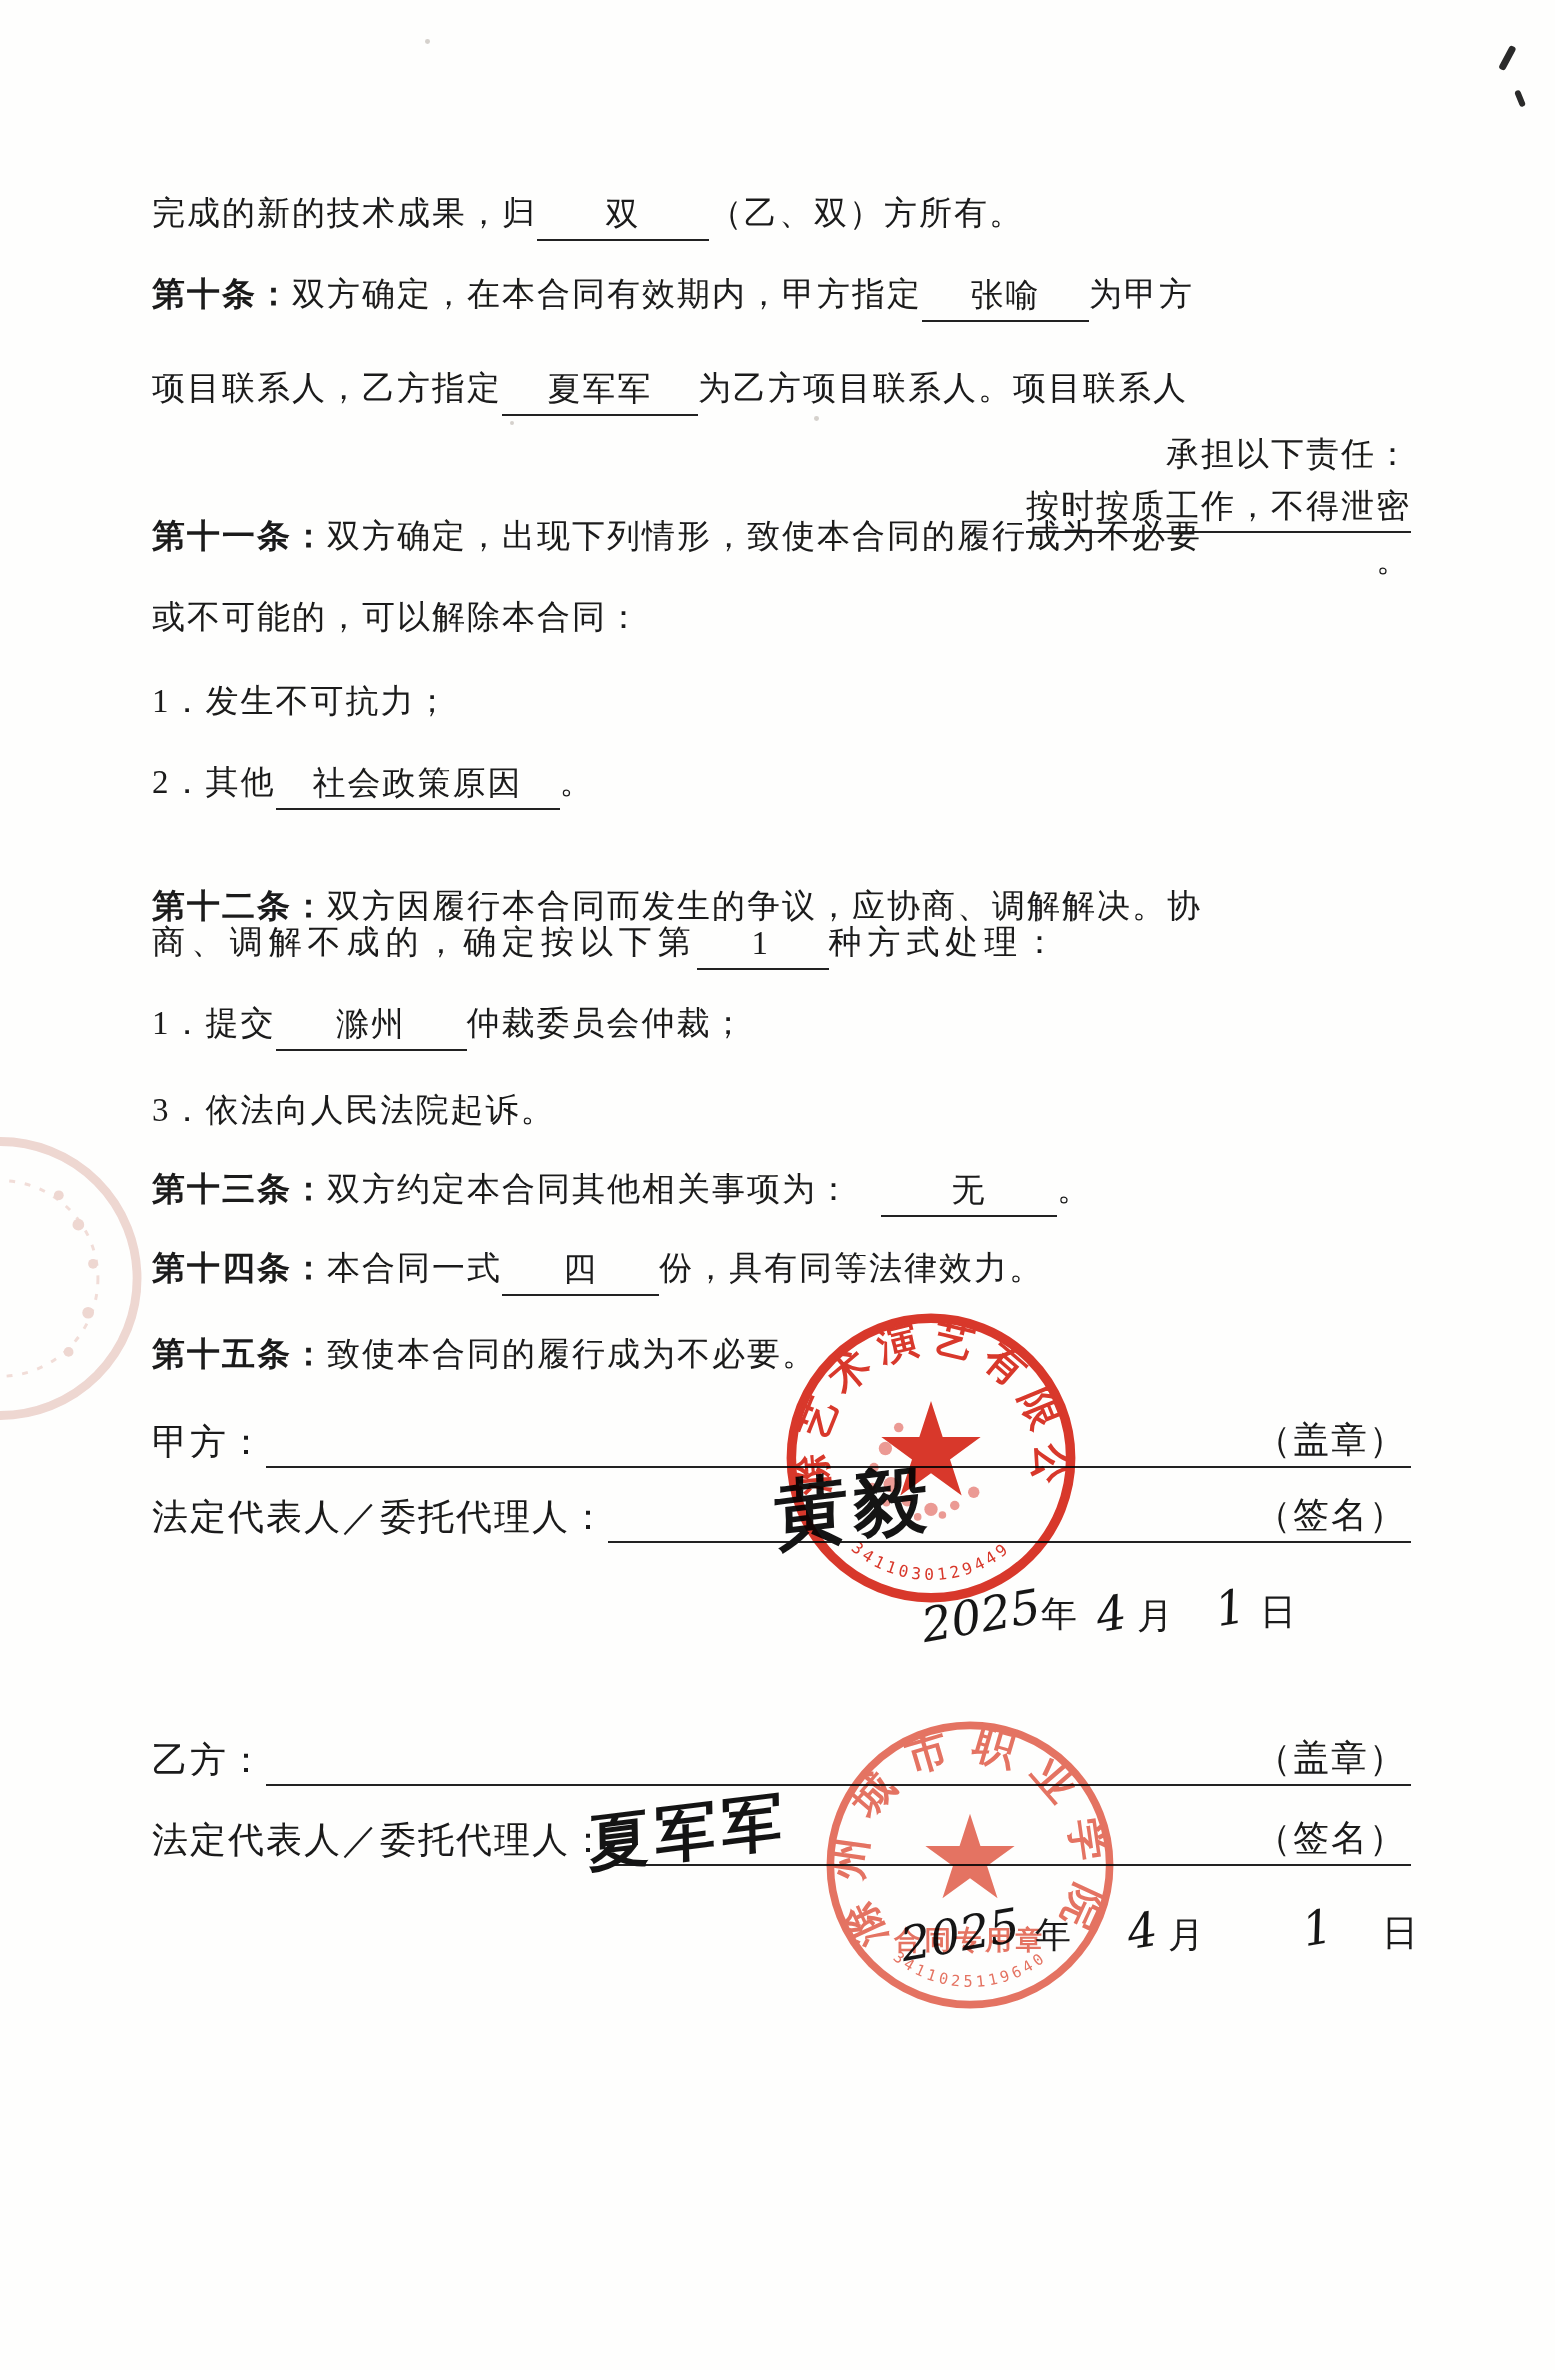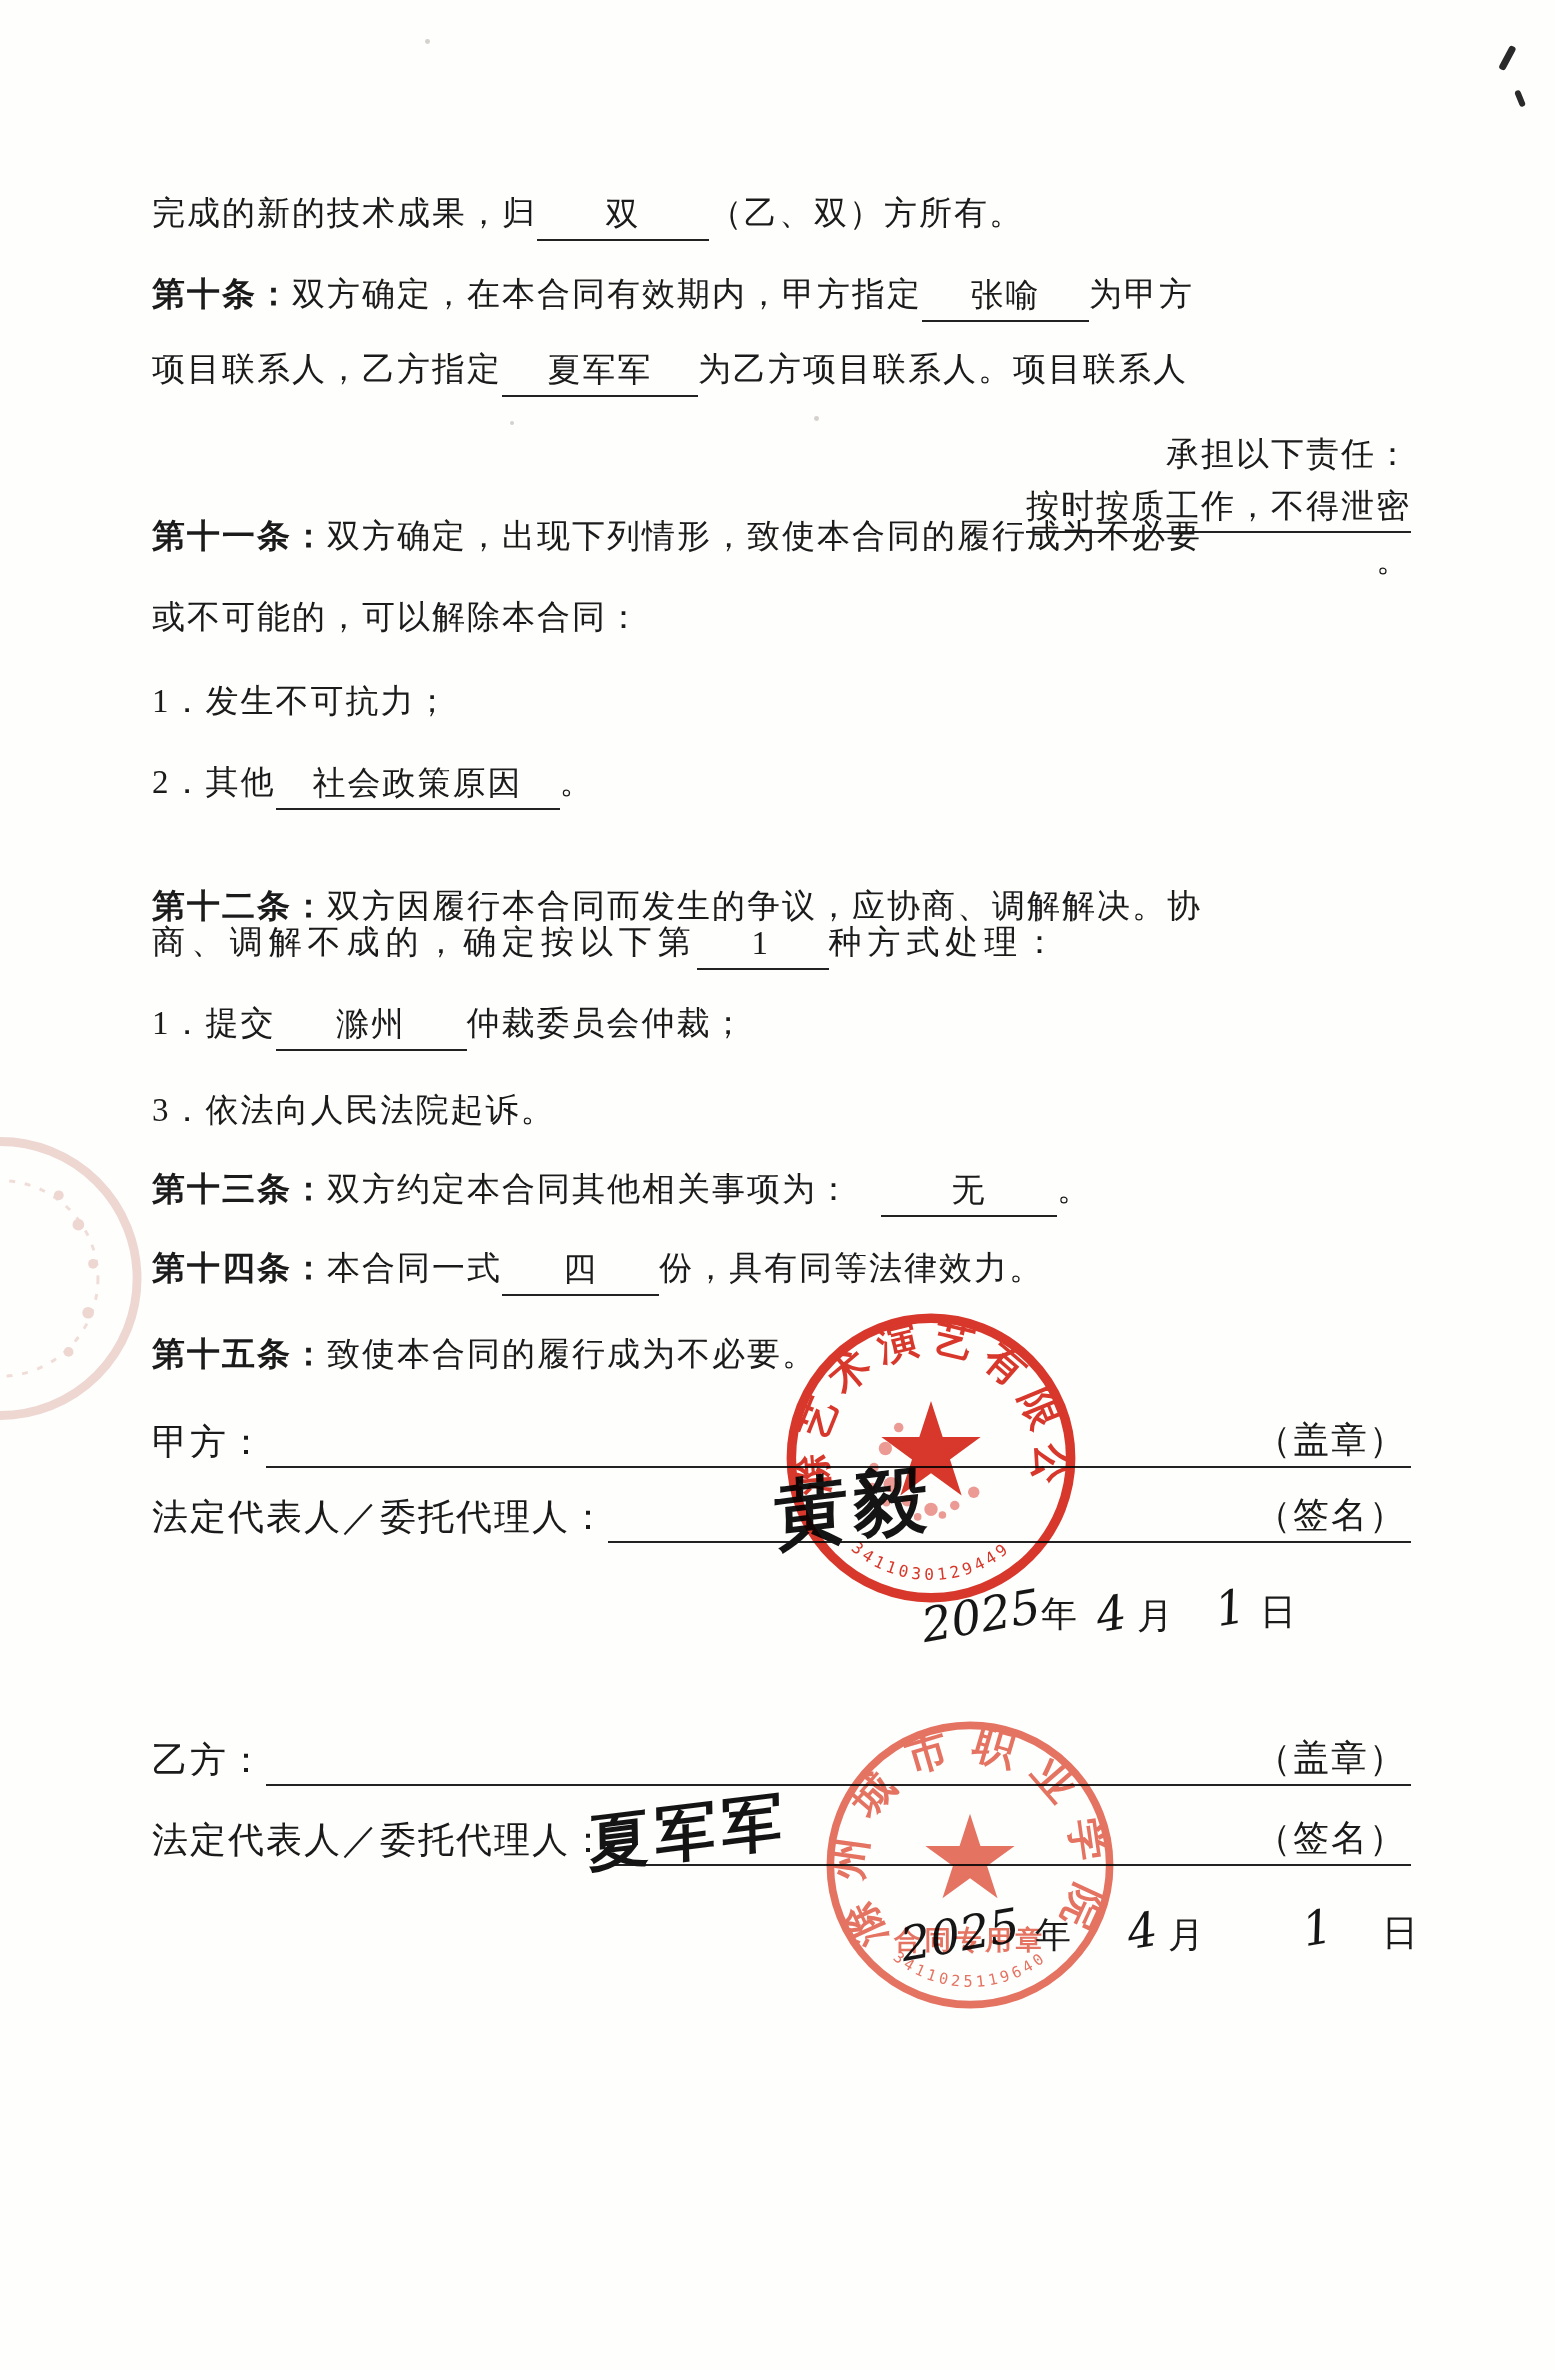--- a/index.html
+++ b/index.html
@@ -42,21 +42,21 @@
 </style>
 </head>
 <body>
 
 <div class="page">
 
   <div class="tline" style="top:186px"><span>完成的新的技术成果，归</span><span class="blank" style="min-width:172px">双</span><span>（乙、双）方所有。</span></div>
 
   <div class="tline" style="top:267px"><span class="head">第十条：</span><span>双方确定，在本合同有效期内，甲方指定</span><span class="blank" style="min-width:167px">张喻</span><span>为甲方</span></div>
 
-  <div class="tline" style="top:342px"><span>项目联系人，乙方指定</span><span class="blank" style="min-width:196px">夏军军</span><span>为乙方项目联系人。项目联系人</span></div>
+  <div class="tline" style="top:361px"><span>项目联系人，乙方指定</span><span class="blank" style="min-width:196px">夏军军</span><span>为乙方项目联系人。项目联系人</span></div>
 
   <div class="tline flexline" style="top:427px">
       <span>承担以下责任：</span>
       <span class="blank grow">按时按质工作，不得泄密</span>
       <span>。</span>
     </div>
 
   <div class="tline" style="top:509px"><span class="head">第十一条：</span><span>双方确定，出现下列情形，致使本合同的履行成为不必要</span></div>
 
   <div class="tline" style="top:590px"><span>或不可能的，可以解除本合同：</span></div>

